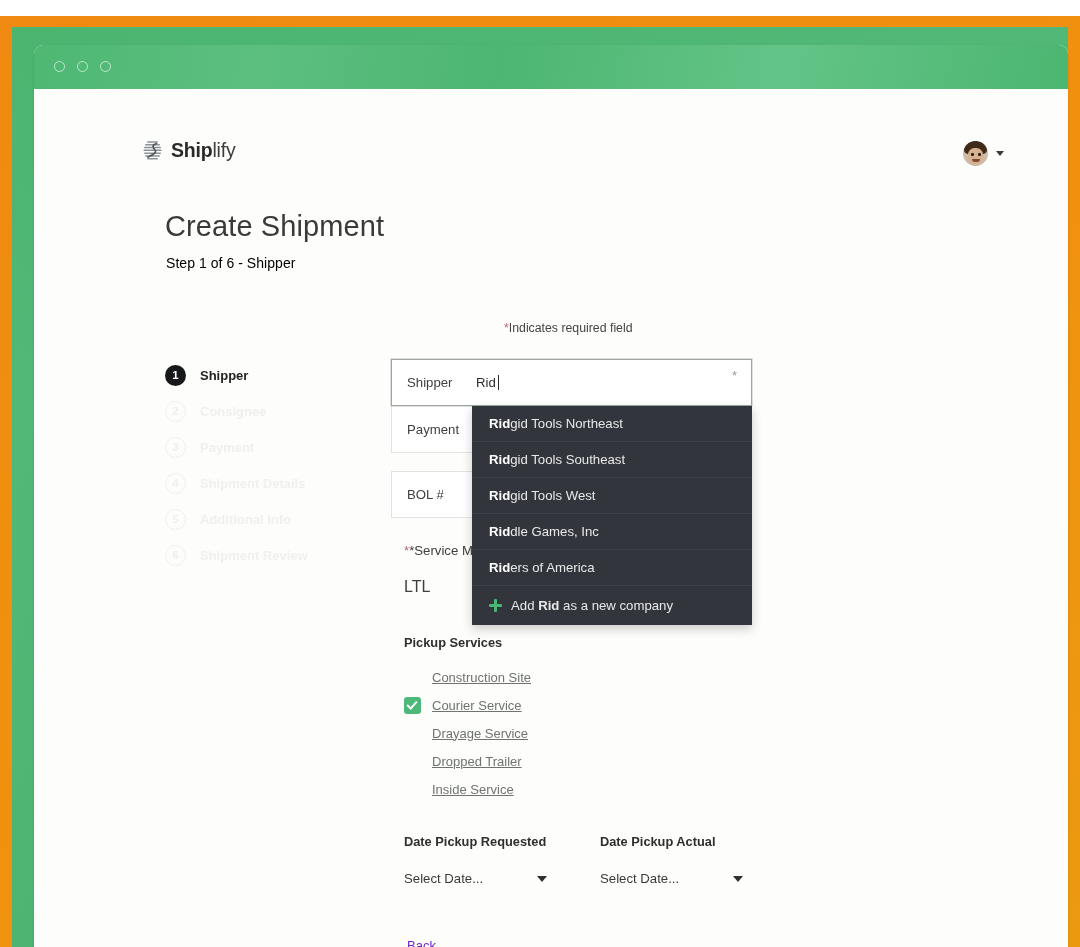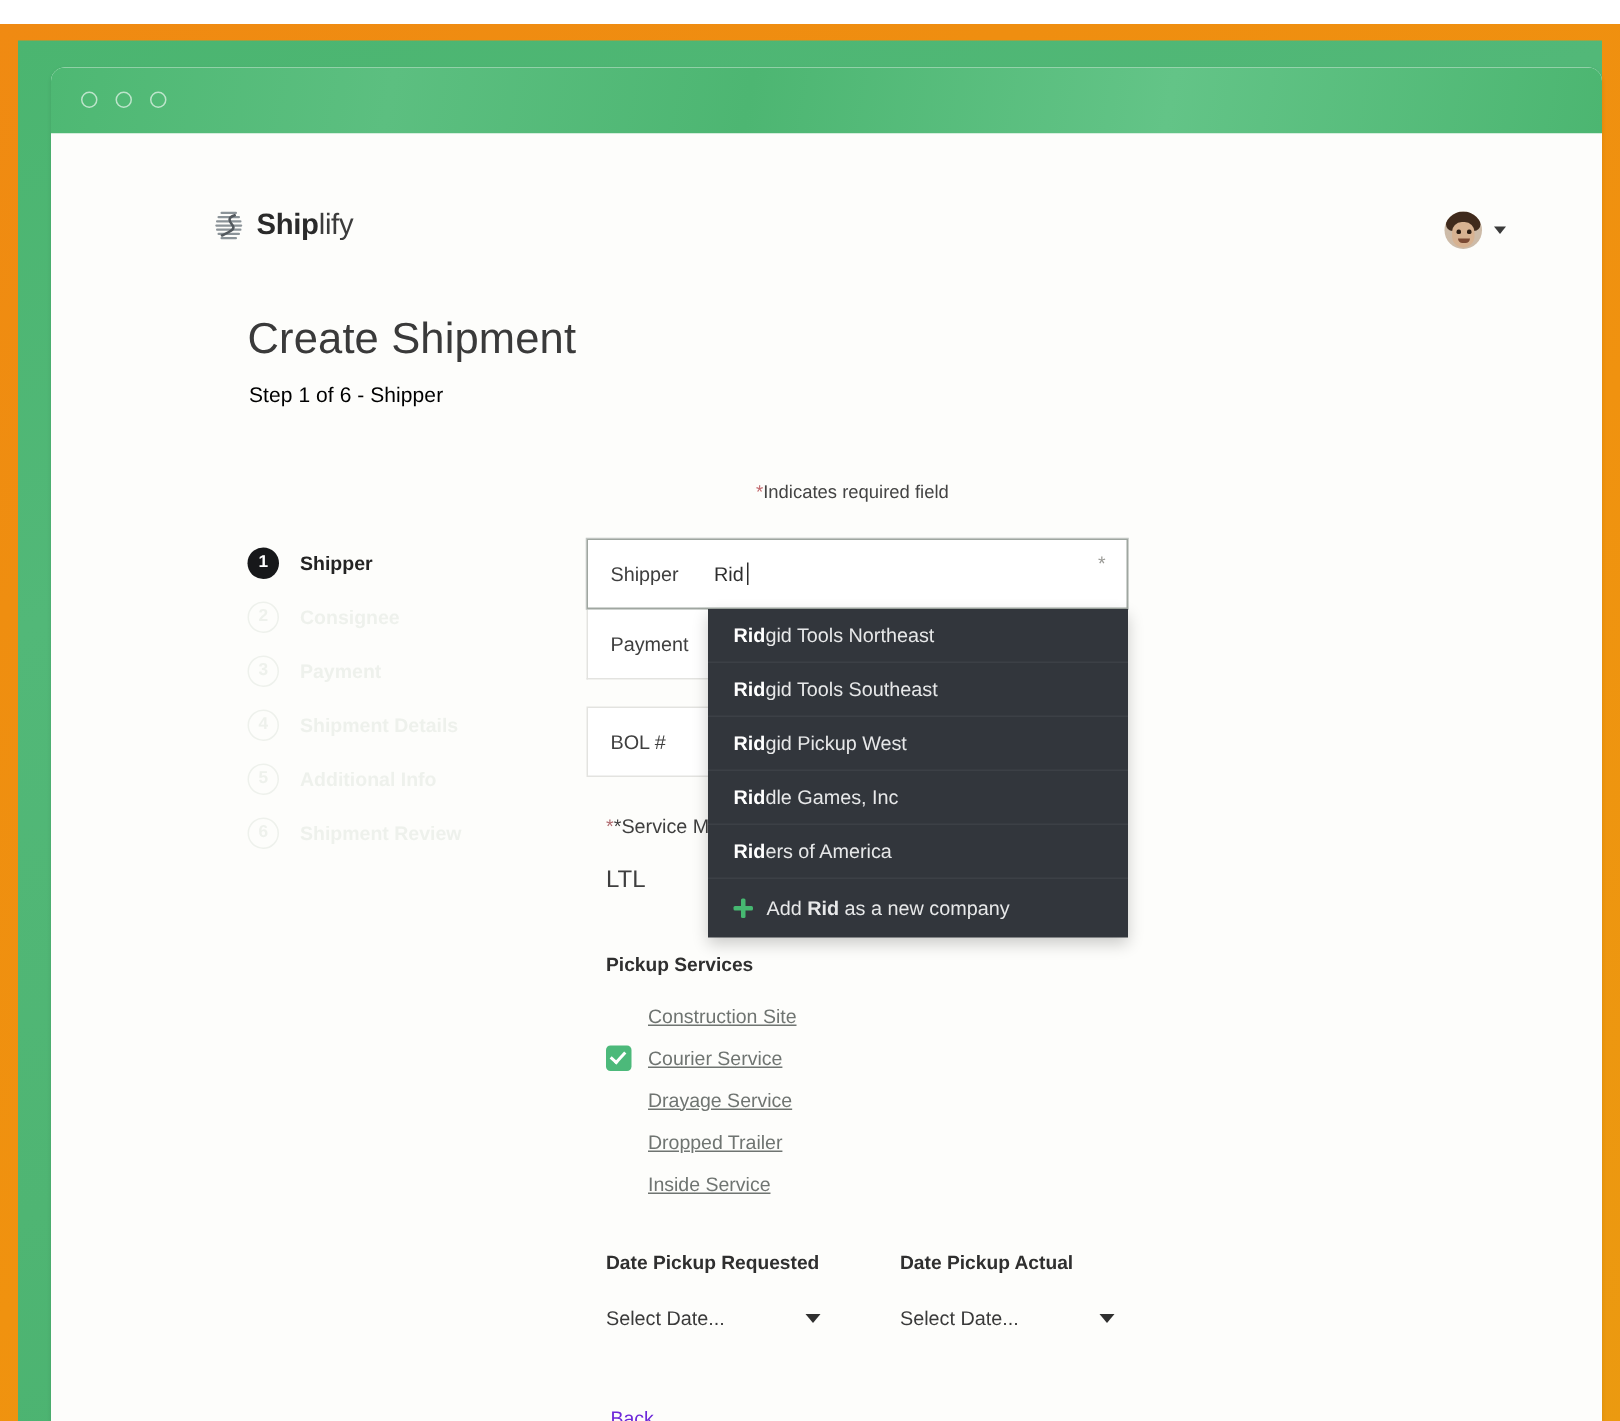--- a/index.html
+++ b/index.html
@@ -534,21 +534,21 @@
             <div class="dd-item">
                 <b>Rid</b>
                 <span>gid Tools Northeast</span>
               </div>
             <div class="dd-item">
                 <b>Rid</b>
                 <span>gid Tools Southeast</span>
               </div>
             <div class="dd-item">
                 <b>Rid</b>
-                <span>gid Pickup West</span>
+                <span>gid Tools West</span>
               </div>
             <div class="dd-item">
                 <b>Rid</b>
                 <span>dle Games, Inc</span>
               </div>
             <div class="dd-item">
                 <b>Rid</b>
                 <span>ers of America</span>
               </div>
             <div class="dd-add">

